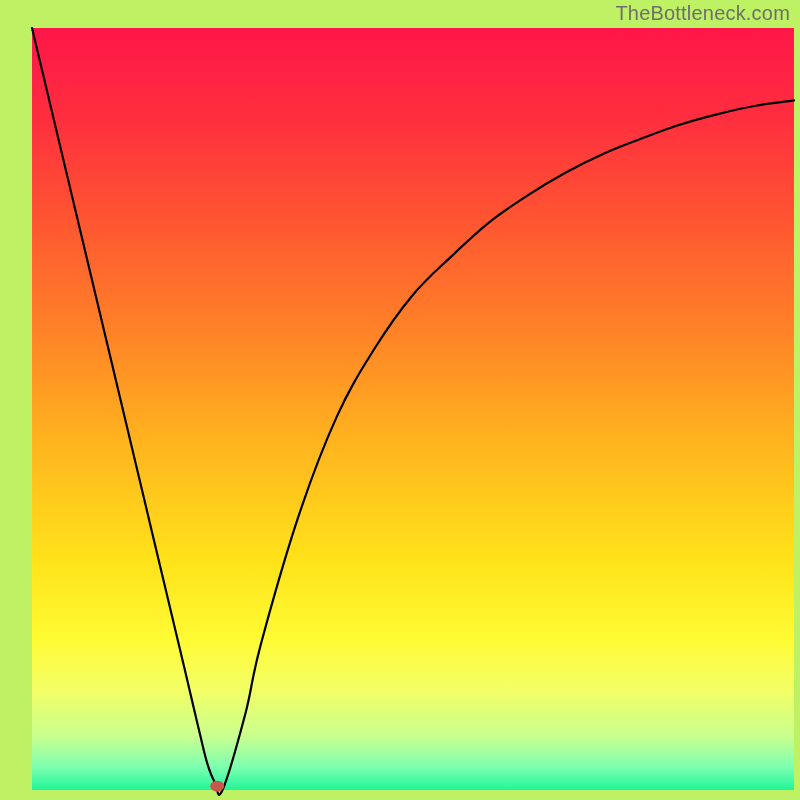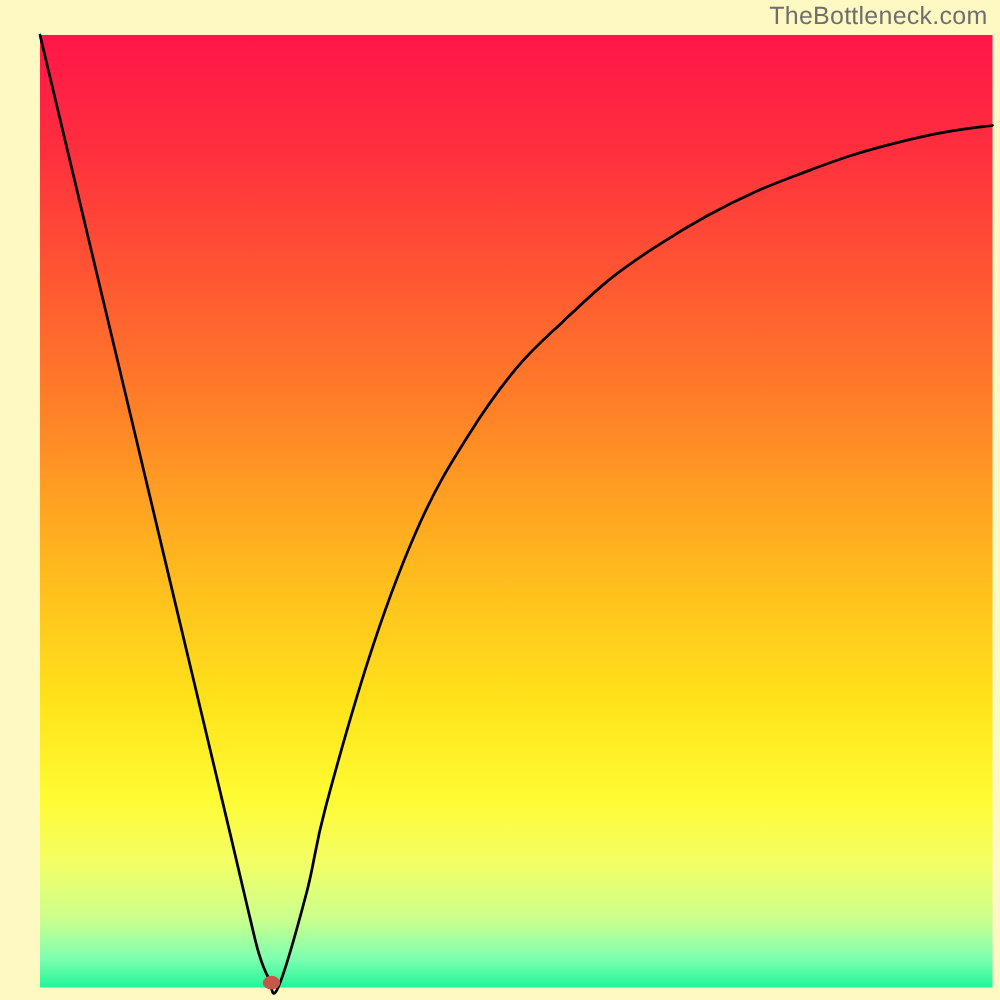--- a/index.html
+++ b/index.html
@@ -8,21 +8,21 @@
     width: 800px;
     height: 800px;
     overflow: hidden;
     background: #000;
     font-family: Arial, Helvetica, sans-serif;
   }
   .frame {
     position: relative;
     width: 800px;
     height: 800px;
-    background: #fef9c3;
+    background: #bef264;
   }
   .plot {
     position: absolute;
     display: block;
   }
   .watermark {
     position: absolute;
     top: 2px;
     right: 10px;
     color: #6e6e6e;

